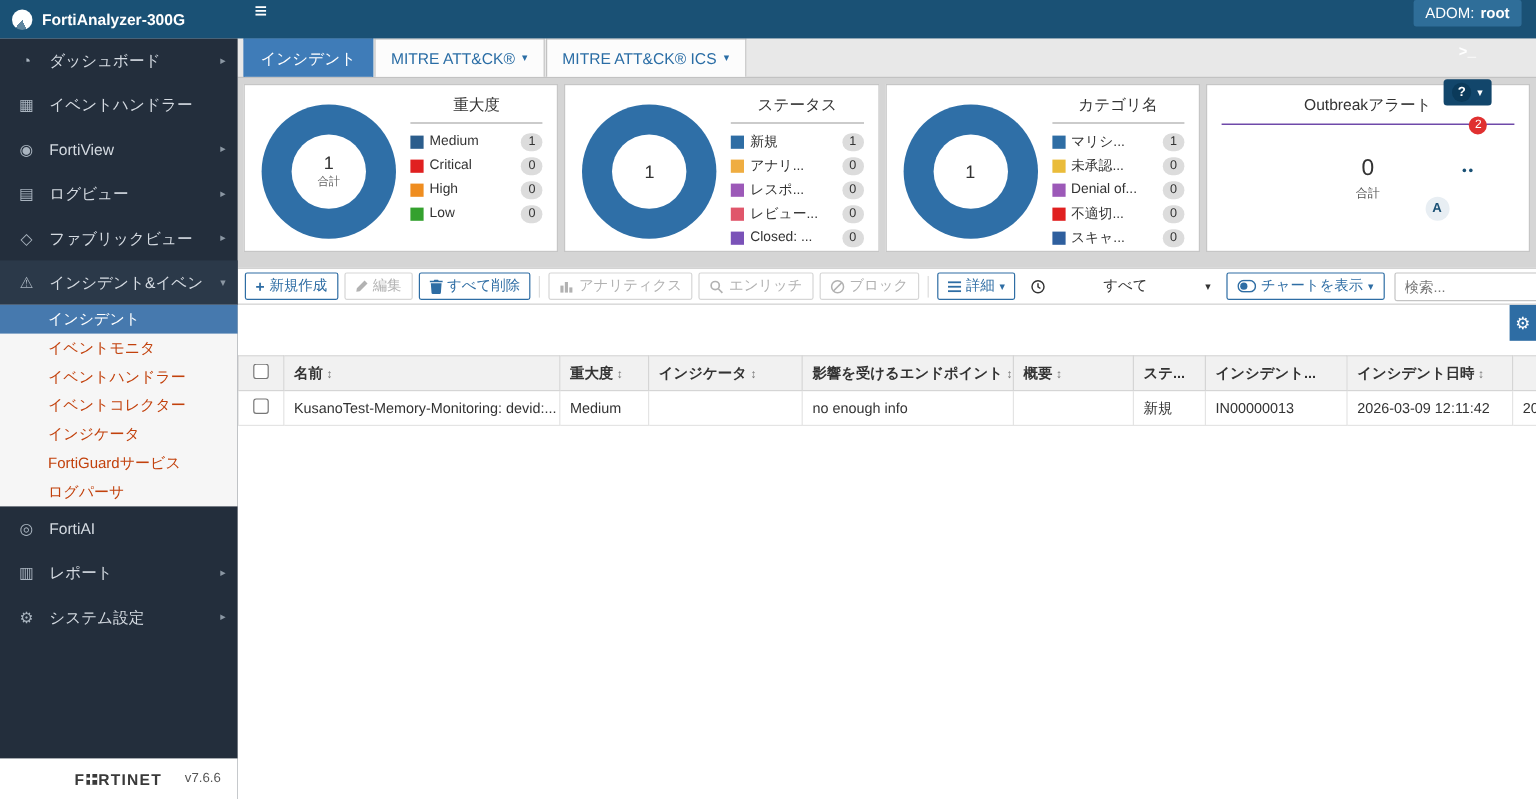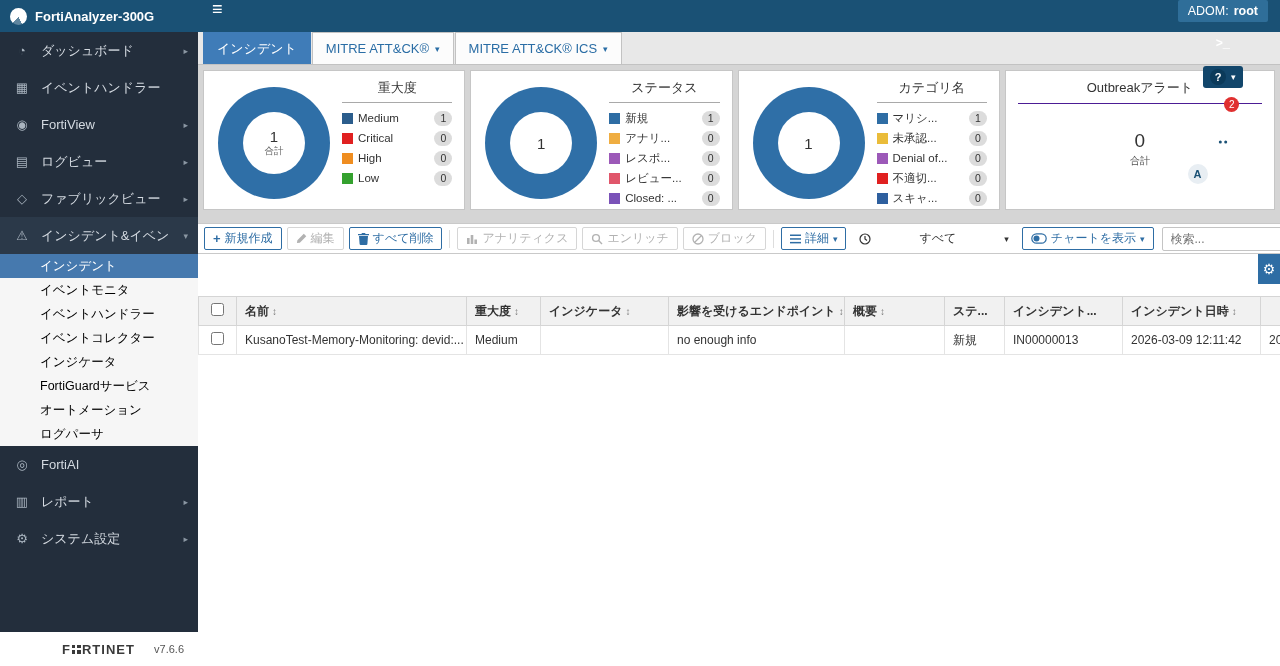--- a/index.html
+++ b/index.html
@@ -25,21 +25,21 @@
   .avatar { width:20px; height:20px; border-radius:50%; background:#e8eef3; color:#1a5175; font-size:11px; font-weight:bold; display:flex; align-items:center; justify-content:center; }
 
   
   .sidebar { position:absolute; top:32px; left:0; width:198px; height:634px; background:#232e3c; z-index:10; }
   .nav-item { height:37px; display:flex; align-items:center; gap:11px; padding:0 10px 0 14px; color:#d4dae1; font-size:13px; cursor:pointer; }
   .nav-item.expanded { background:#2b3949; }
   .nav-icon { width:16px; text-align:center; font-size:13px; color:#a9b4bf; flex:none; }
   .nav-label { white-space:nowrap; overflow:hidden; }
   .nav-chevron { margin-left:auto; font-size:9px; color:#8b97a3; }
   .submenu { background:#f6f6f6; }
-  .sub-item { height:24px; line-height:24px; padding-left:40px; font-size:12.5px; color:#000000; cursor:pointer; white-space:nowrap; }
+  .sub-item { height:24px; line-height:24px; padding-left:40px; font-size:12.5px; color:#c2410c; cursor:pointer; white-space:nowrap; }
   .sub-item.active { background:#4679ae; color:#fff; }
   .side-footer { position:absolute; bottom:0; left:0; width:100%; height:34px; background:#fff; display:flex; align-items:center; justify-content:space-between; padding:0 14px 0 62px; }
   .ftnt-logo { display:flex; align-items:center; font-weight:bold; letter-spacing:1px; color:#3a3a3a; font-size:13px; }
   .logo-o { display:inline-block; width:9px; height:9px; margin:0 1px; background:#3a3a3a; position:relative; top:0px; }
   .logo-o::before { content:""; position:absolute; left:3.5px; top:0; width:2px; height:9px; background:#fff; }
   .logo-o::after { content:""; position:absolute; top:3.5px; left:0; height:2px; width:9px; background:#fff; }
   .version { font-size:11px; color:#555; }
 
   
   .main { position:absolute; top:32px; left:198px; width:1082px; height:634px; background:#d5d5d5; display:flex; flex-direction:column; }
@@ -160,21 +160,20 @@
     <span class="nav-label">インシデント&amp;イベント</span>
     <span class="nav-chevron">▾</span>
   </div>
   <div class="submenu">
     <div class="sub-item active">インシデント</div>
     <div class="sub-item">イベントモニタ</div>
     <div class="sub-item">イベントハンドラー</div>
     <div class="sub-item">イベントコレクター</div>
     <div class="sub-item">インジケータ</div>
     <div class="sub-item">FortiGuardサービス</div>
-    <div class="sub-item">オートメーション</div>
     <div class="sub-item">ログパーサ</div>
   </div>
   <div class="nav-item">
     <span class="nav-icon">◎</span>
     <span class="nav-label">FortiAI</span>
   </div>
   <div class="nav-item">
     <span class="nav-icon">▥</span>
     <span class="nav-label">レポート</span>
     <span class="nav-chevron">▸</span>

